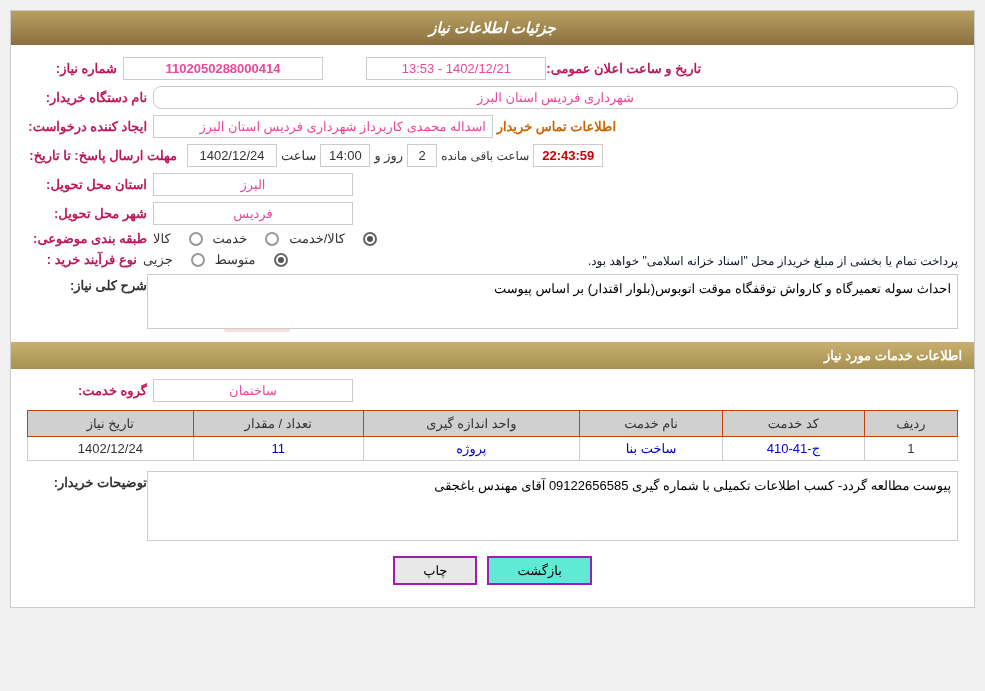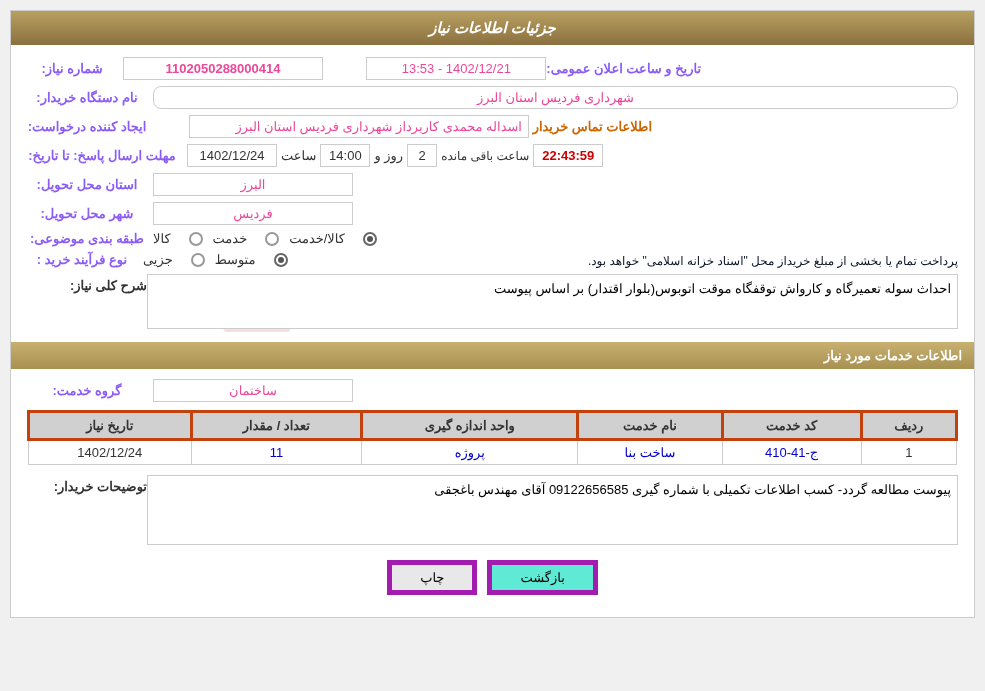--- a/index.html
+++ b/index.html
@@ -33,26 +33,26 @@
     .card-body {
       padding: 12px 16px;
     }
     .info-row {
       display: flex;
       align-items: center;
       margin-bottom: 6px;
       justify-content: flex-end;
     }
     .label {
-      color: #8b5cf6;
+      color: #be185d;
       font-weight: bold;
       white-space: nowrap;
       margin-right: 6px;
       min-width: 120px;
-      text-align: center;
+      text-align: right;
     }
     .value-box {
       border: 1px solid #ccc;
       background: #fff;
       padding: 3px 8px;
       min-width: 160px;
       text-align: center;
       color: #ec4899;
     }
     .value-box.full {
@@ -122,24 +122,24 @@
     }
     .table-section {
       margin-top: 8px;
     }
     table {
       width: 100%;
       border-collapse: collapse;
     }
     th {
       background: #d0d0d0;
-      border: 3px solid #c2410c;
+      border: 1px solid #c2410c;
       padding: 5px 8px;
       text-align: center;
-      font-weight: bold;
+      font-weight: normal;
     }
     td {
       border: 1px solid #ccc;
       padding: 4px 8px;
       text-align: center;
     }
     td.blue { color: #0000cc; }
     .notes-box {
       border: 1px solid #ccc;
       background: #fff;
@@ -154,21 +154,21 @@
     }
     .bottom-buttons {
       display: flex;
       justify-content: center;
       gap: 10px;
       margin-top: 12px;
       padding-bottom: 10px;
     }
     .btn {
       padding: 5px 28px;
-      border: 5px solid #a21caf;
+      border: 2px solid #a21caf;
       cursor: pointer;
       font-family: Tahoma, Arial, sans-serif;
       font-size: 13px;
       background: #f0f0f0;
     }
     .btn-print {
       background: #e8e8e8;
     }
     .btn-back {
       background: #5eead4;
@@ -225,21 +225,21 @@
       </div>
 
       <div class="info-row">
         <span class="value-box full" style="min-width:420px;text-align:center;">شهرداری فردیس استان البرز</span>
         <span class="label">نام دستگاه خریدار:</span>
       </div>
 
       <div class="info-row" style="align-items:center;">
         <a href="#" class="contact-link">اطلاعات تماس خریدار</a>
         &nbsp;
-        <span class="value-box" style="min-width:340px;text-align:right;padding-right:6px;margin-left:36px;">اسداله محمدی کاربرداز شهرداری فردیس استان البرز</span>
+        <span class="value-box" style="min-width:340px;text-align:right;padding-right:6px;">اسداله محمدی کاربرداز شهرداری فردیس استان البرز</span>
         <span class="label">ایجاد کننده درخواست:</span>
       </div>
 
       <div class="countdown-row">
         <span class="small-box" style="color:#cc0000;font-weight:bold;min-width:70px;">22:43:59</span>
         <span style="font-size:12px;">ساعت باقی مانده</span>
         <span class="small-box" style="min-width:30px;">2</span>
         <span>روز و</span>
         <span class="small-box" style="min-width:50px;">14:00</span>
         <span>ساعت</span>

